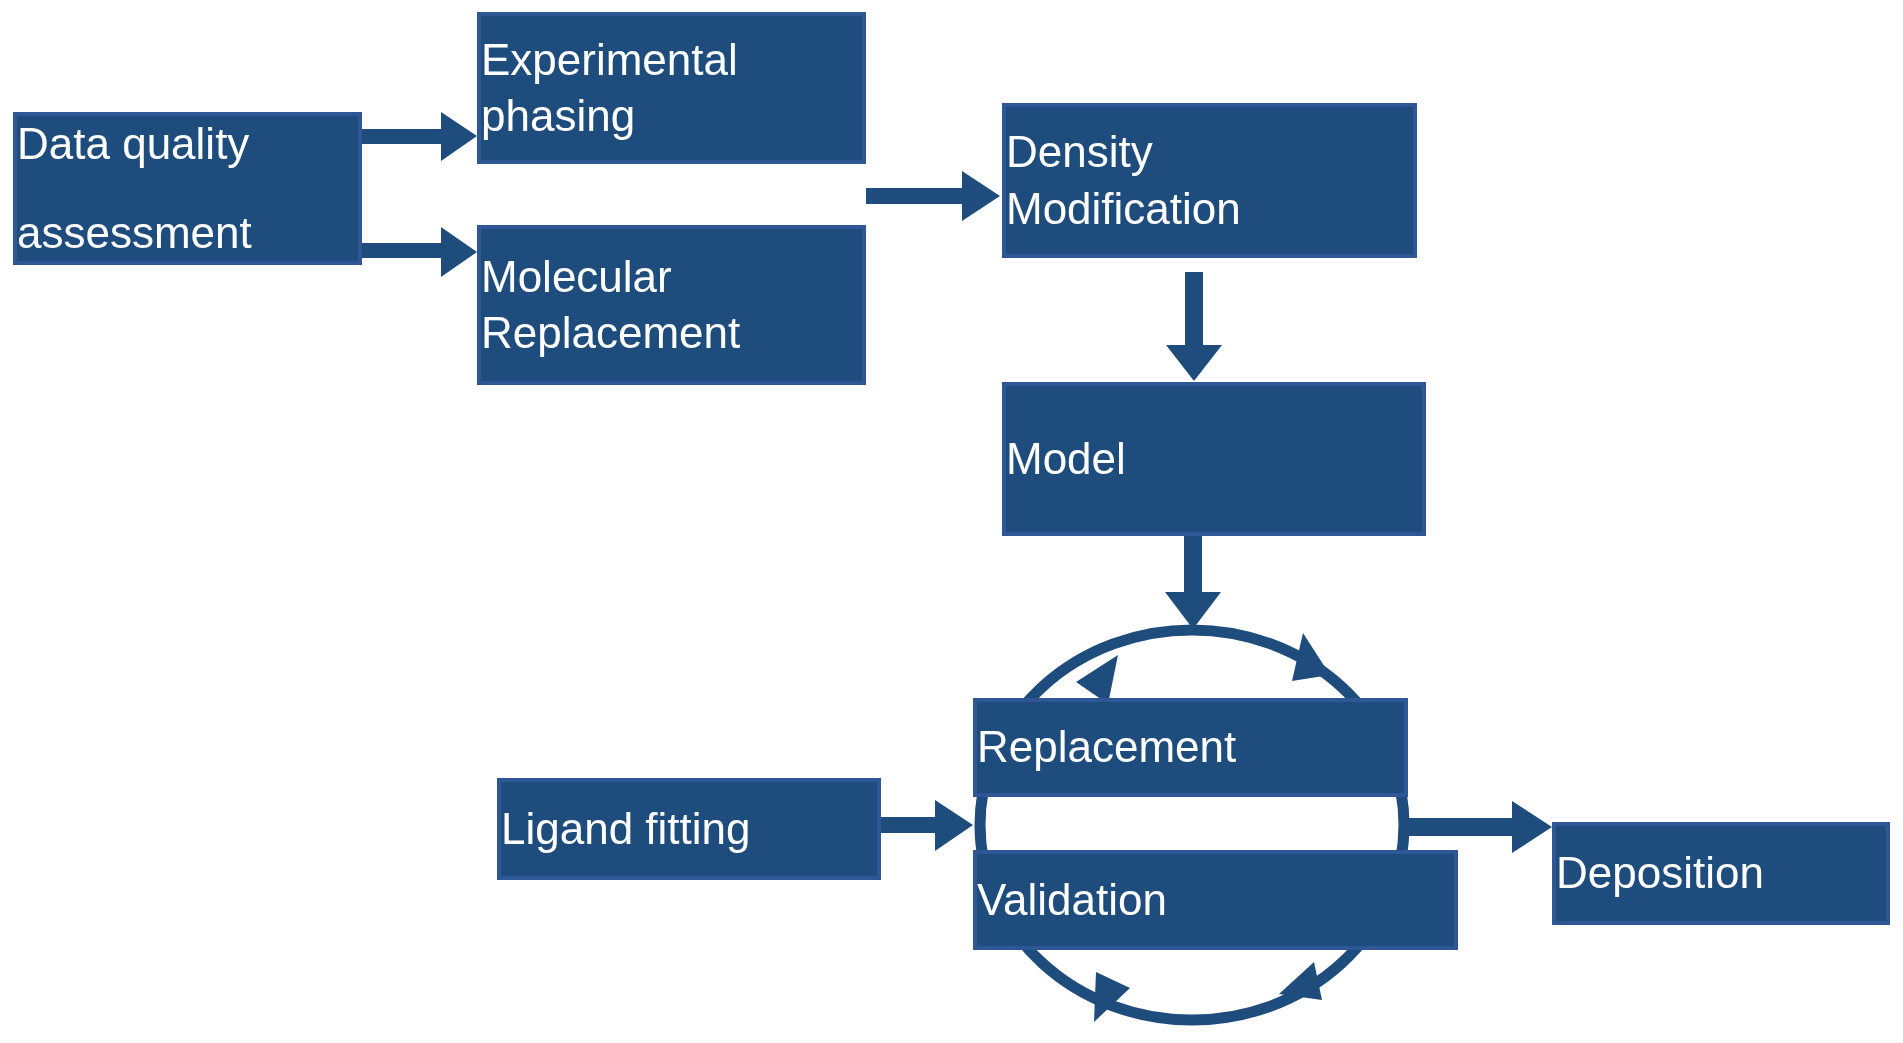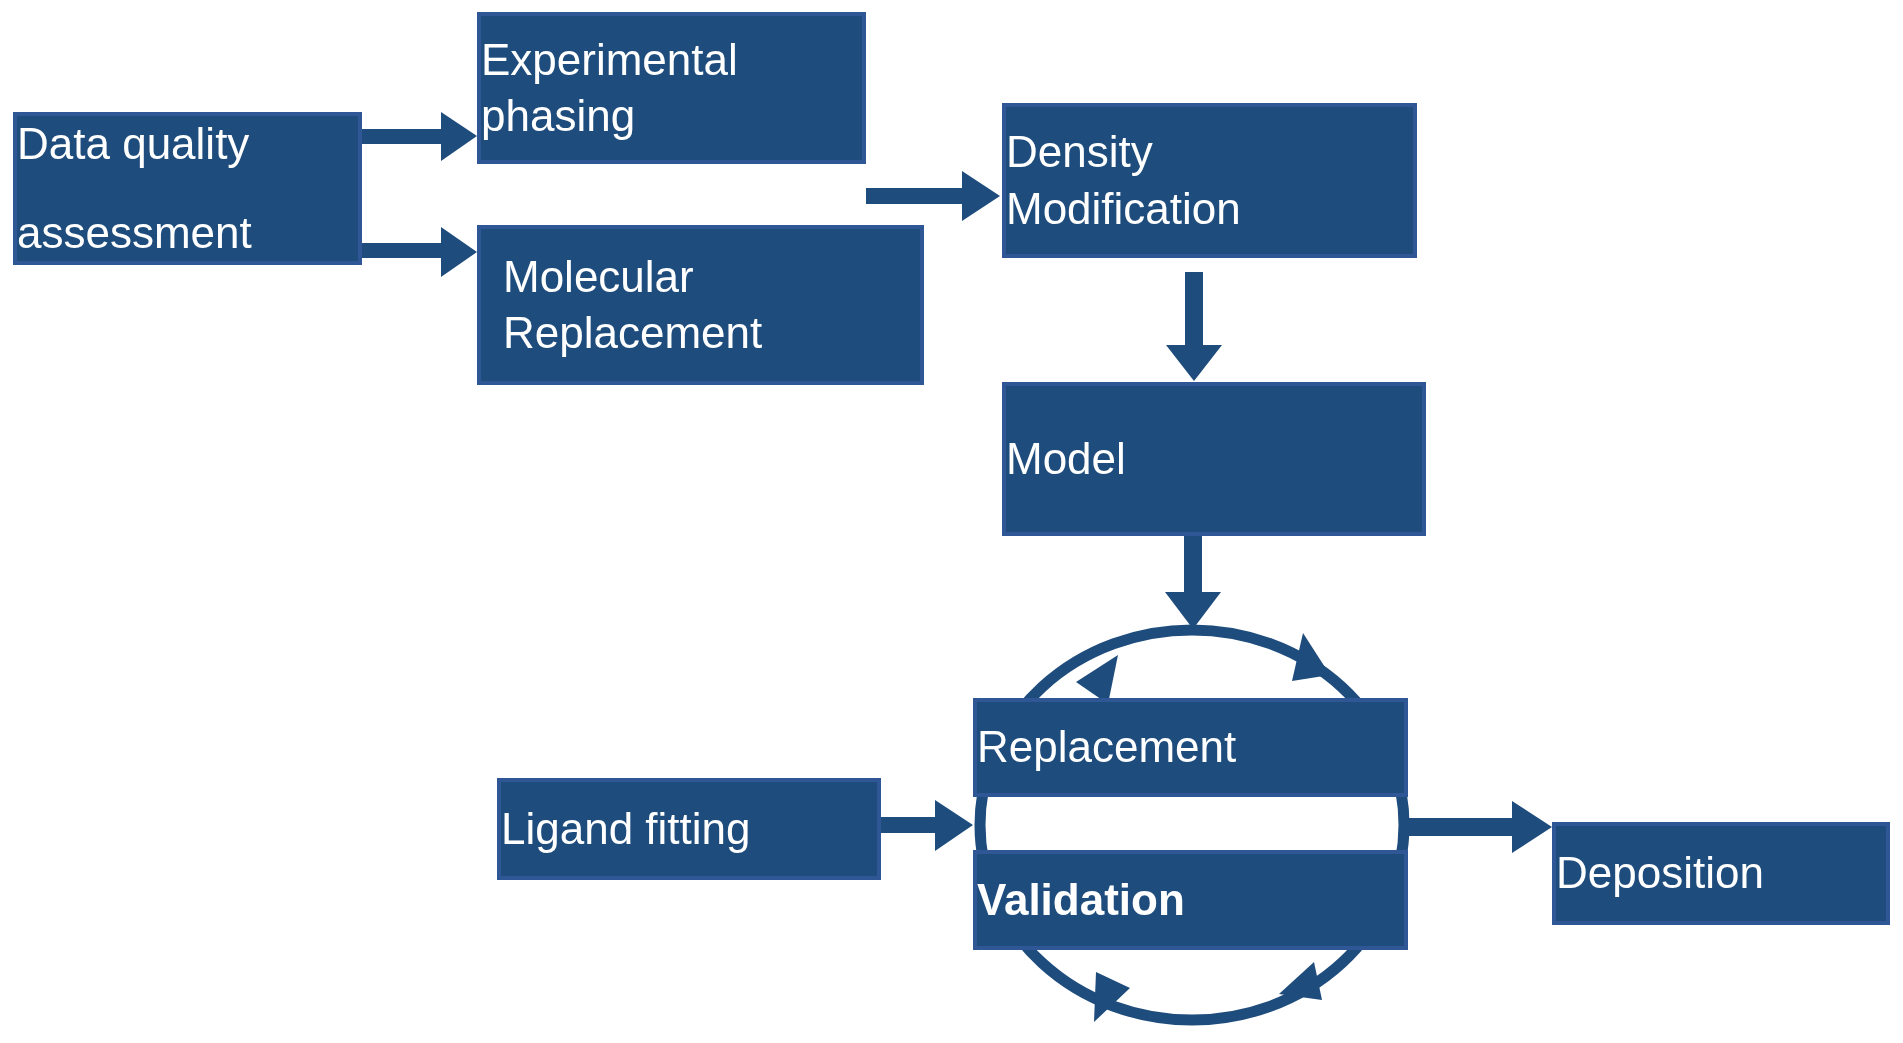--- a/index.html
+++ b/index.html
@@ -23,25 +23,25 @@
     align-items:flex-start;
     justify-content:center;
     text-align:center;
     font-size:44px;
     line-height:1.28;
   }
   .node span{display:block;white-space:nowrap;}
   
   #box-dqa {left:13px;  top:112px; width:349px; height:153px;gap:32px;}
   #box-exp {left:477px; top:12px;  width:389px; height:152px;}
-  #box-mol {left:477px; top:225px; width:447px; height:160px;padding-left:22px;}
+  #box-mol {left:477px; top:225px; width:389px; height:160px;}
   #box-den {left:1002px;top:103px; width:415px; height:155px;}
   #box-mod {left:1002px;top:382px; width:424px; height:154px;}
   #box-ref {left:973px; top:698px; width:435px; height:99px;}
-  #box-val {left:973px; top:850px; width:435px; height:100px;font-weight:bold;}
+  #box-val {left:973px; top:850px; width:485px; height:100px;}
   #box-lig {left:497px; top:778px; width:384px; height:102px;}
   #box-dep {left:1552px;top:774px; width:338px; height:103px;margin-top:48px;}
 </style>
 </head>
 <body>
 
 <div id="stage">
 
   <svg id="flow-svg" viewBox="0 0 1903 1043" aria-hidden="true">
 

